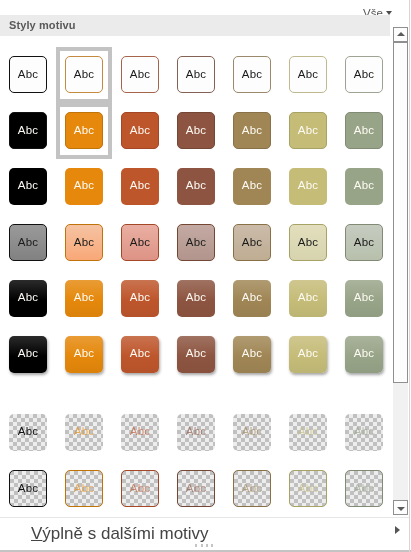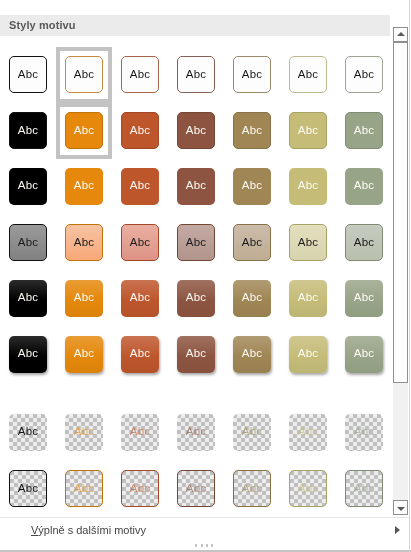--- a/index.html
+++ b/index.html
@@ -25,21 +25,21 @@
   
   .gallery{position:absolute;left:0;top:0;width:390px;height:392px;}
   .cell{position:absolute;width:56px;height:56px;box-sizing:border-box;}
   .cell.sel{border:4px solid #c3c3c3;background:#fff;}
   .sw{position:absolute;width:38px;height:37px;border-radius:5px;box-sizing:border-box;
       font-size:11.5px;line-height:35px;text-align:center;overflow:hidden;}
   .sw span{display:block;width:100%;letter-spacing:0.2px;}
 
   
   .sep{position:absolute;left:0;top:517px;width:409px;height:1px;background:#e6e6e6;}
-  .footer-link{position:absolute;left:31px;top:524px;font-size:11px;color:#444;white-space:nowrap;}
+  .footer-link{position:absolute;left:31px;top:524px;font-size:17px;color:#444;white-space:nowrap;}
   .footer-link u{text-decoration:underline;}
   .submenu-arrow{position:absolute;left:395px;top:526px;width:0;height:0;
                  border-top:4px solid transparent;border-bottom:4px solid transparent;
                  border-left:5px solid #555;}
   .grip{position:absolute;left:195px;top:544px;width:24px;height:3px;}
   .grip i{position:absolute;top:0;width:2px;height:3px;background:#c4c4c4;display:block;}
   .bottomline{position:absolute;left:0;top:550px;width:411px;height:2px;background:#c4c4c4;}
 
   
   .sb{position:absolute;left:393px;top:27px;width:15px;height:488px;box-sizing:border-box;
@@ -57,20 +57,26 @@
   .tri-dn{position:absolute;left:3px;top:6px;width:0;height:0;
           border-left:4px solid transparent;border-right:4px solid transparent;
           border-top:4px solid #5b5b5b;}
   .panel-edge{position:absolute;left:409px;top:0;width:1px;height:552px;background:#d6d6d6;}
 </style>
 </head>
 <body>
 
 <div id="root">
 
+  <div class="filterbar">
+    <div class="filter-btn">
+      <span>Vše</span>
+      <span class="caret-d"></span>
+    </div>
+  </div>
 
   <div class="band" style="top:15px">
     <div class="t">Styly motivu</div>
   </div>
 
 
   <div class="gallery" id="gallery">
       <div class="cell sel" style="left: 56px; top: 103px;"></div>
       <div class="cell sel" style="left: 56px; top: 47px;"></div>
       <div class="sw" style="left: 9px; top: 56px; background: rgb(253, 253, 253); border: 1px solid rgb(17, 17, 17);">

